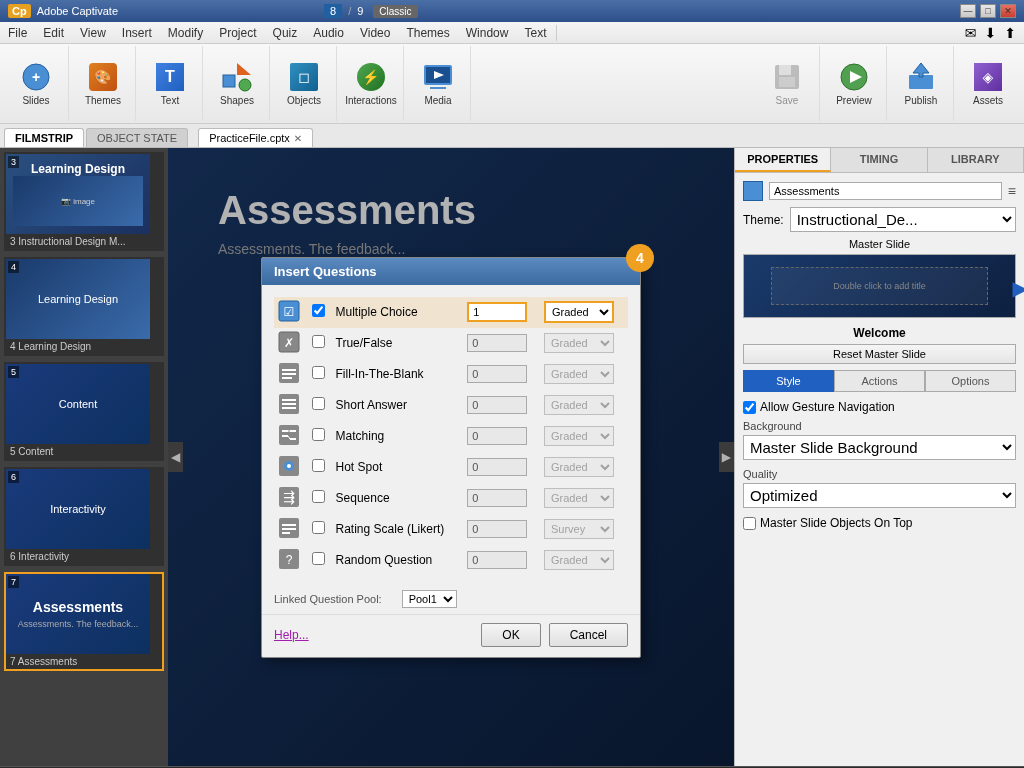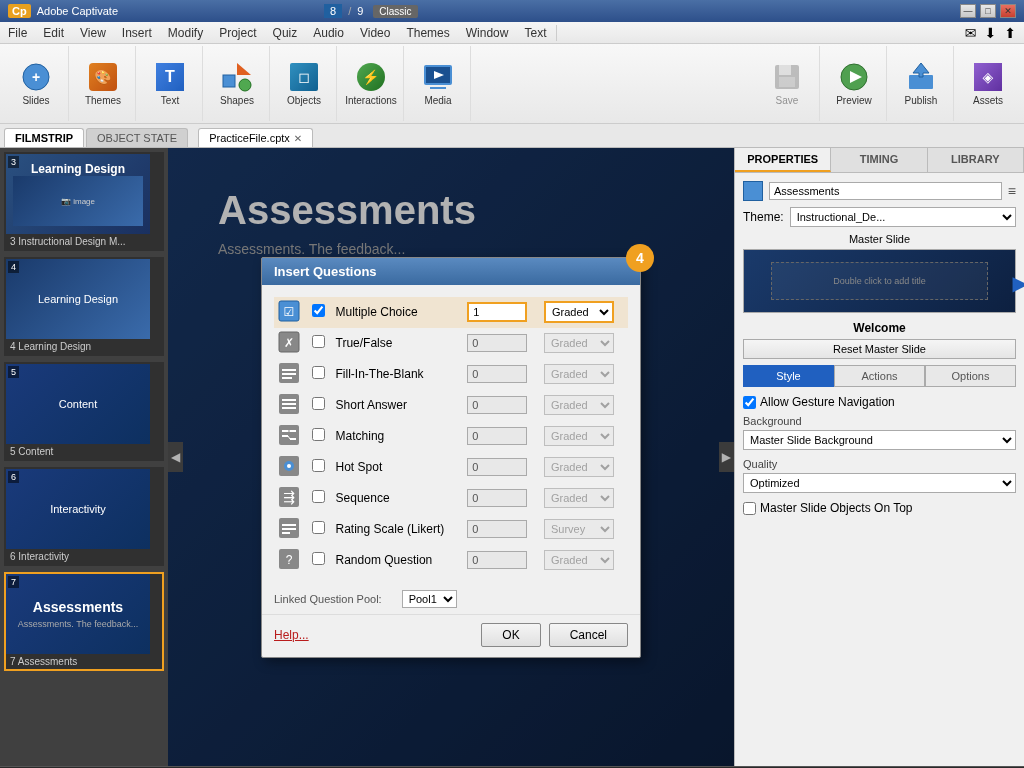--- a/index.html
+++ b/index.html
@@ -50,21 +50,21 @@
     
     .right-panel { width: 290px; background: #f0f0f0; border-left: 1px solid #bbb; display: flex; flex-direction: column; flex-shrink: 0; }
     .right-panel-tabs { display: flex; background: #e0e0e0; border-bottom: 1px solid #bbb; }
     .rpanel-tab { flex: 1; text-align: center; padding: 5px 4px; font-size: 11px; font-weight: bold; color: #555; cursor: pointer; border-right: 1px solid #bbb; }
     .rpanel-tab.active { background: #f0f0f0; color: #000; border-bottom: 2px solid #f0a020; }
     .rpanel-content { padding: 8px; flex: 1; overflow-y: auto; }
     .rpanel-section { margin-bottom: 8px; }
     .rpanel-label { font-size: 11px; color: #444; margin-bottom: 3px; }
     .rpanel-row { display: flex; align-items: center; gap: 6px; margin-bottom: 6px; }
     .rpanel-input { border: 1px solid #aaa; padding: 2px 4px; font-size: 11px; flex: 1; background: white; }
-    .rpanel-select { border: 1px solid #aaa; padding: 2px 2px; font-size: 11px; flex: 1; background: white; }
+    .rpanel-select { border: 1px solid #aaa; padding: 2px 2px; font-size: 15px; flex: 1; background: white; }
     .master-slide-preview { width: 100%; height: 64px; background: linear-gradient(135deg, #1a3a6b, #0d2040); border: 1px solid #aaa; display: flex; align-items: center; justify-content: center; color: #888; font-size: 10px; position: relative; margin-bottom: 4px; }
     .rpanel-btn { border: 1px solid #aaa; background: linear-gradient(to bottom, #f5f5f5, #e5e5e5); padding: 3px 10px; font-size: 11px; cursor: pointer; width: 100%; margin-bottom: 6px; }
     .rpanel-sub-tabs { display: flex; margin-bottom: 8px; }
     .rpanel-sub-tab { flex: 1; text-align: center; padding: 4px; font-size: 11px; border: 1px solid #aaa; background: #e8e8e8; cursor: pointer; color: #555; }
     .rpanel-sub-tab.active { background: #2060c0; color: white; border-color: #2060c0; }
     .checkbox-row { display: flex; align-items: center; gap: 4px; margin-bottom: 6px; }
     .checkbox-row input { margin: 0; }
 
     
     .timeline { height: 120px; background: #1c1c1c; border-top: 1px solid #555; display: flex; flex-direction: column; }
@@ -79,21 +79,21 @@
     .modal-table td { padding: 3px 4px; vertical-align: middle; }
     .modal-table input[type=checkbox] { margin: 0; }
     .modal-table input[type=text] { width: 60px; padding: 2px 4px; border: 1px solid #aaa; font-size: 11px; }
     .modal-table input[type=text].active { background: white; border-color: #f0a020; border-width: 2px; }
     .modal-table select { width: 70px; padding: 2px 2px; border: 1px solid #aaa; font-size: 11px; background: white; }
     .modal-footer { display: flex; justify-content: space-between; align-items: center; padding: 8px 12px 10px; border-top: 1px solid #ddd; }
     .modal-footer-btns { display: flex; gap: 8px; }
     .modal-btn { padding: 4px 20px; border: 1px solid #888; font-size: 12px; cursor: pointer; border-radius: 2px; }
     .modal-btn.ok { background: linear-gradient(to bottom, #f5f5f5, #e0e0e0); }
     .modal-btn.cancel { background: linear-gradient(to bottom, #f5f5f5, #e0e0e0); }
-    .help-link { color: #b91c1c; font-size: 12px; cursor: pointer; text-decoration: underline; }
+    .help-link { color: #a21caf; font-size: 12px; cursor: pointer; text-decoration: underline; }
 
     
     .step-badge { position: absolute; width: 28px; height: 28px; border-radius: 50%; background: #f0a020; color: white; font-weight: bold; font-size: 14px; display: flex; align-items: center; justify-content: center; z-index: 10; }
 
     
     .q-row-highlighted { background: rgba(240, 160, 32, 0.15); }
     .icon-themes { width: 28px; height: 28px; background: linear-gradient(135deg, #e08020, #c05010); border-radius: 4px; display: flex; align-items: center; justify-content: center; }
     .icon-text { width: 28px; height: 28px; background: linear-gradient(135deg, #4080e0, #2060c0); display: flex; align-items: center; justify-content: center; color: white; font-size: 16px; font-weight: bold; }
     .icon-objects { width: 28px; height: 28px; background: linear-gradient(135deg, #3090c0, #106090); border-radius: 2px; display: flex; align-items: center; justify-content: center; color: white; font-size: 14px; }
     .icon-interactions { width: 28px; height: 28px; background: linear-gradient(135deg, #50a850, #207020); border-radius: 14px; display: flex; align-items: center; justify-content: center; color: white; font-size: 14px; }

